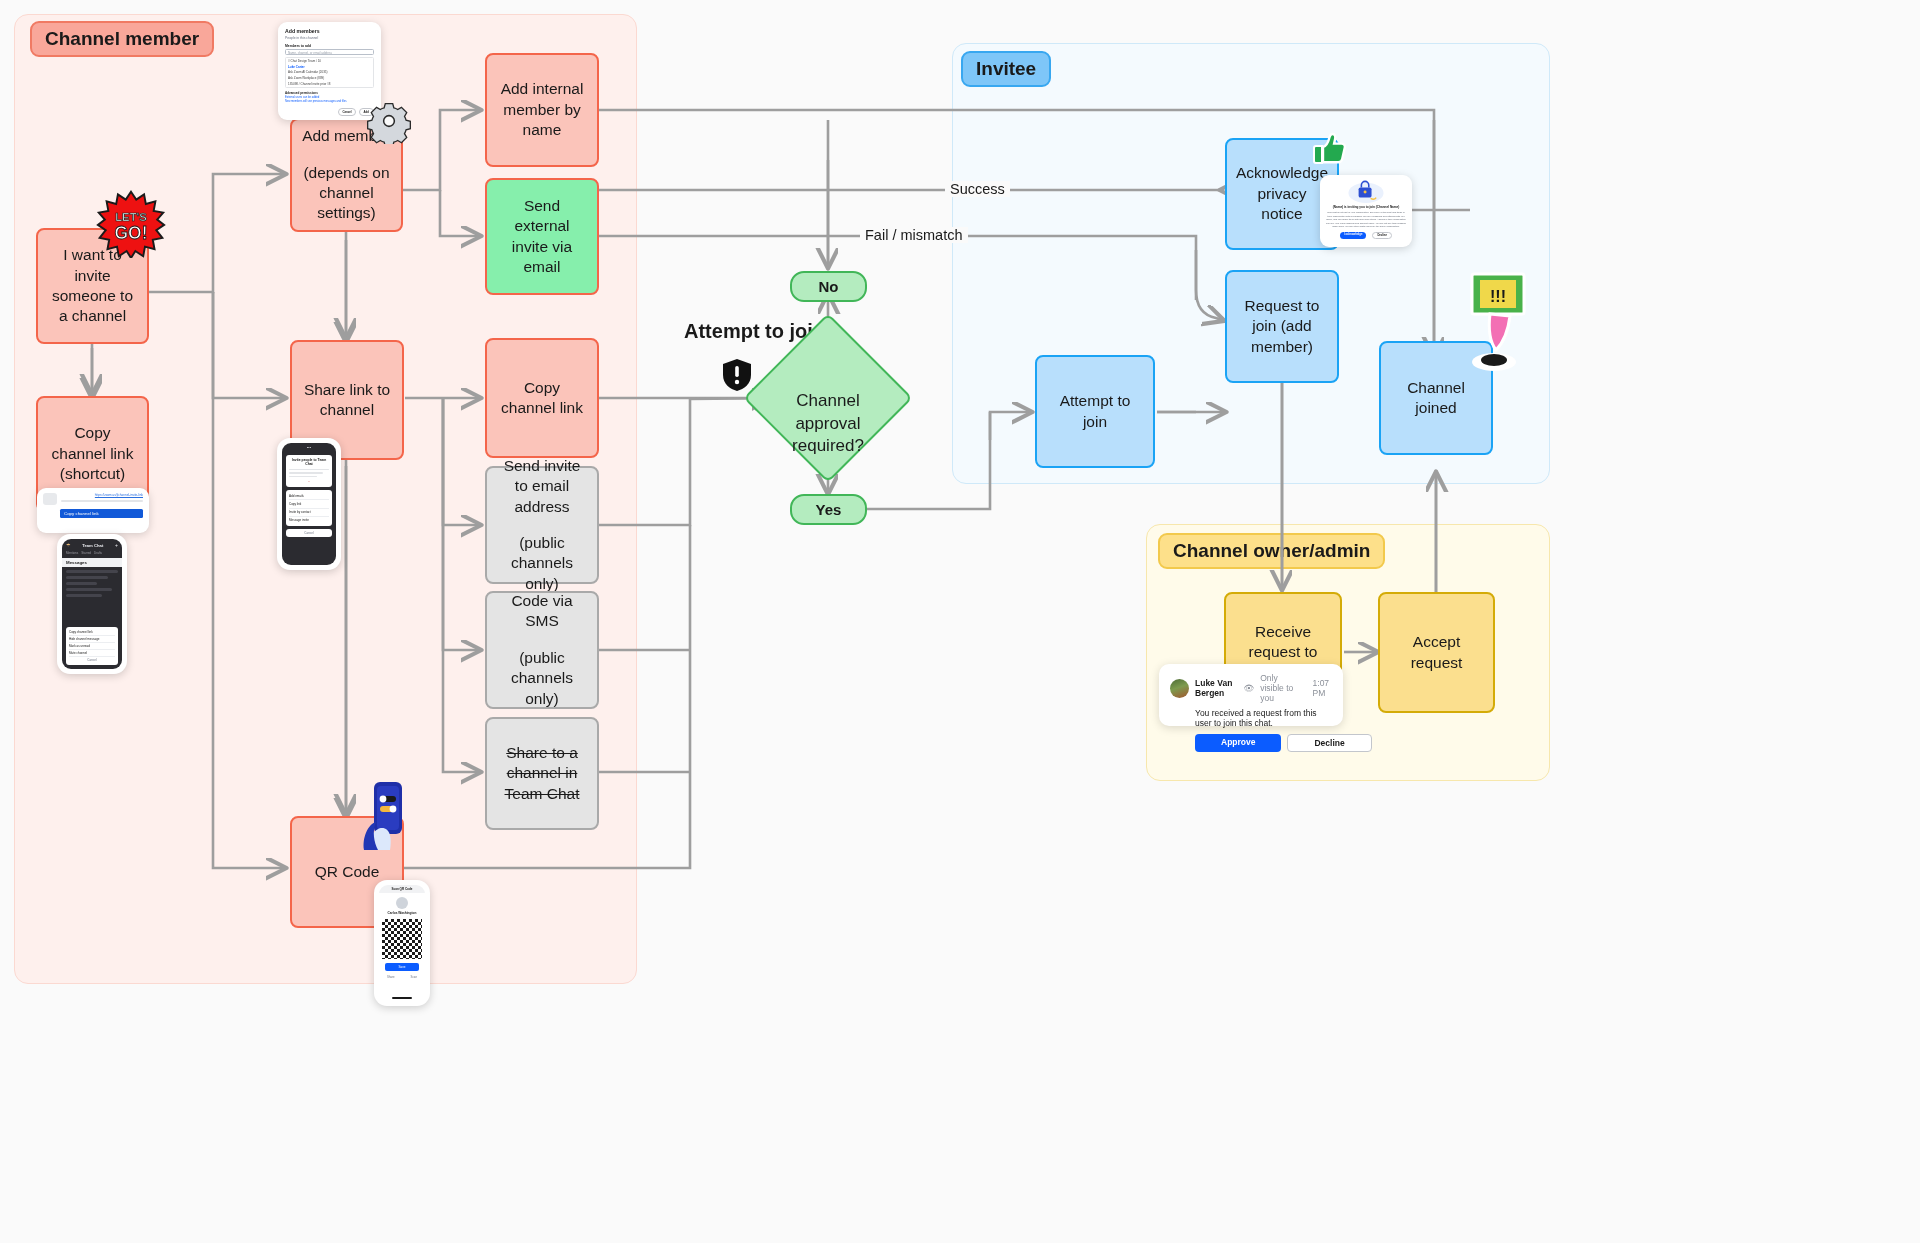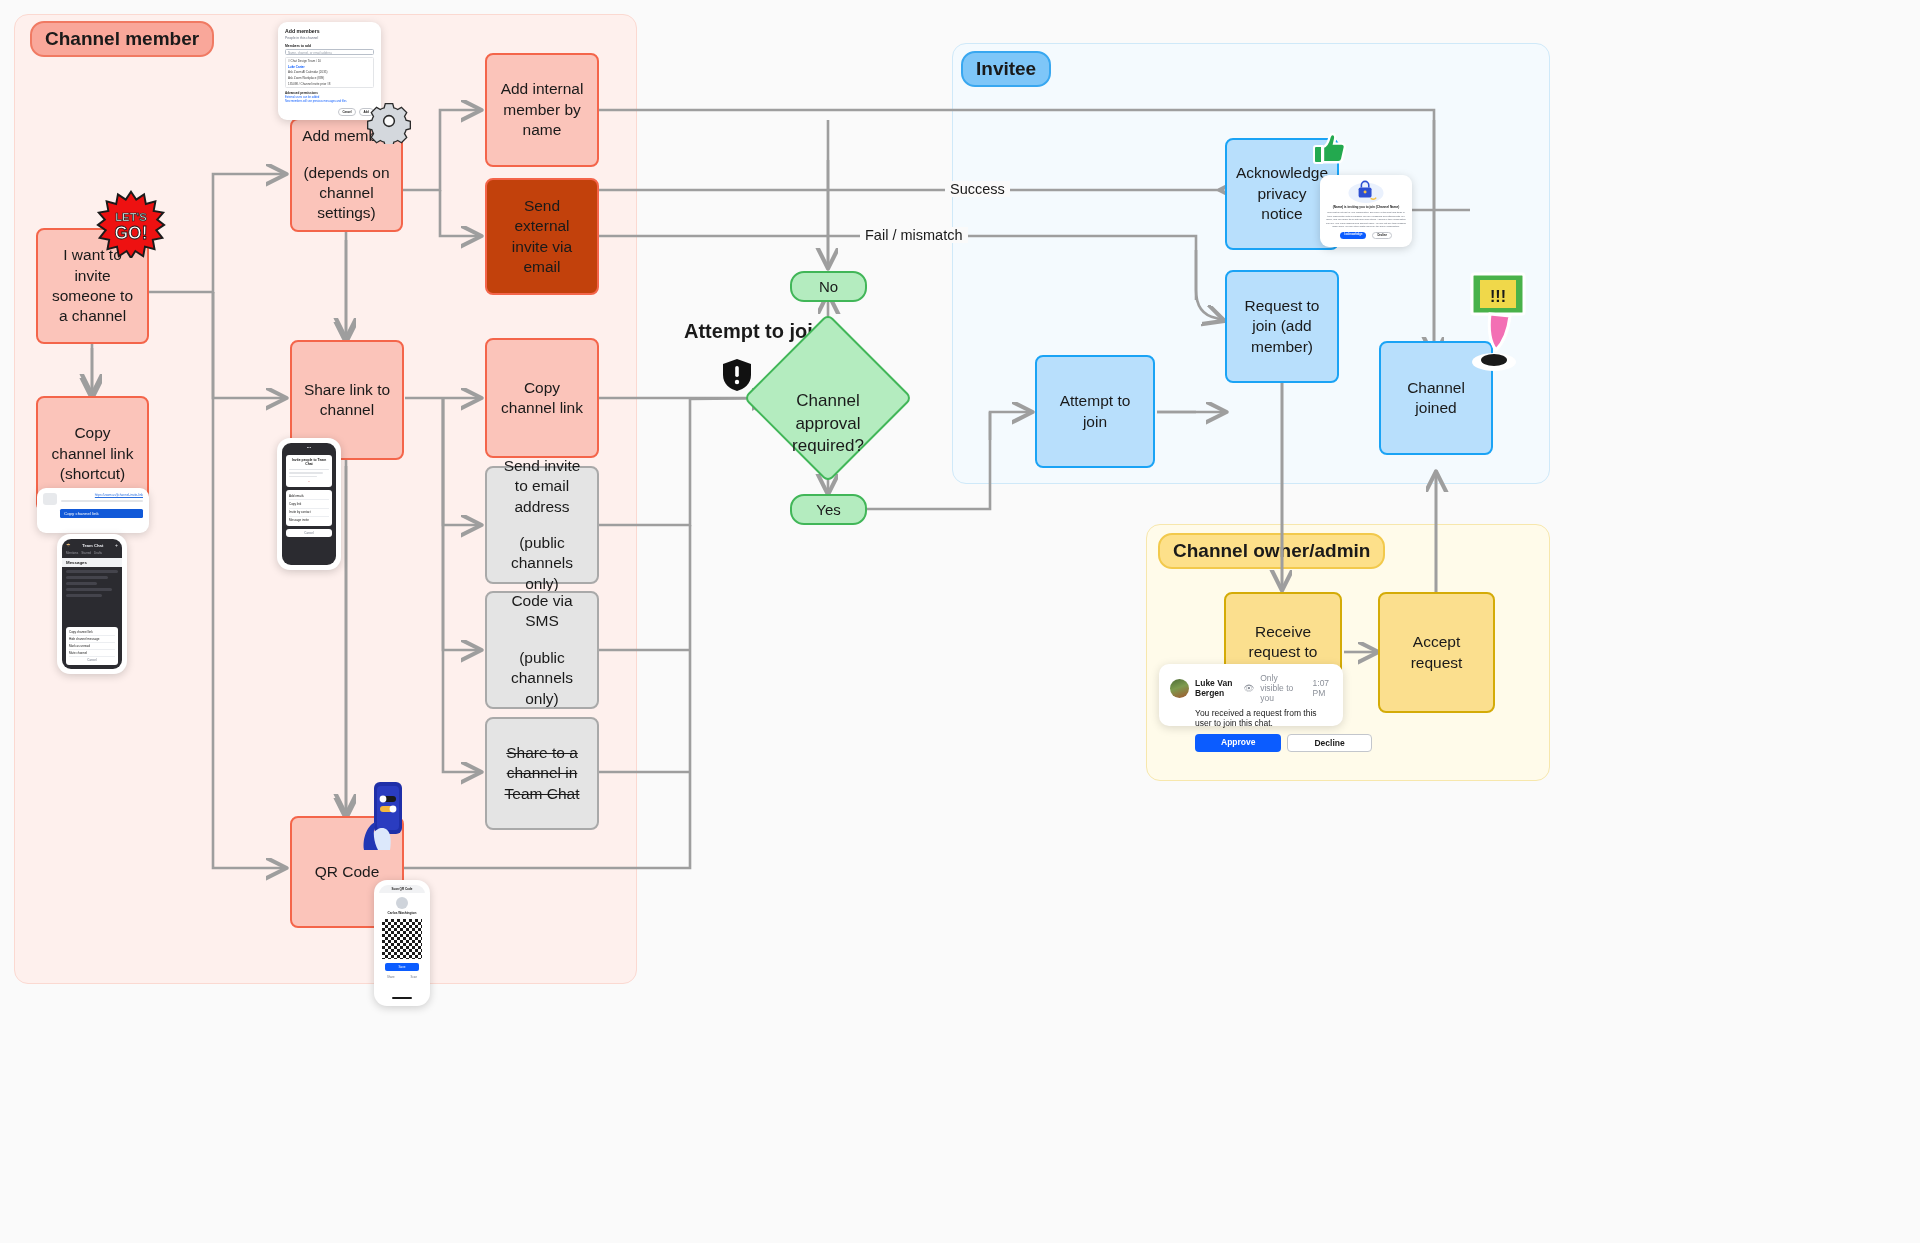--- a/index.html
+++ b/index.html
@@ -1,33 +1,33 @@
 <!DOCTYPE html>
 <html><head>
 <meta charset="utf-8">
 <style>
   html,body{margin:0;padding:0;background:#fafafa;}
   body{width:1920px;height:1243px;position:relative;overflow:hidden;
        font-family:"Liberation Sans",sans-serif;color:#1a1a1a;}
   #canvas{position:absolute;inset:0;}
   .swimlane{position:absolute;border-radius:14px;box-sizing:border-box;}
   .lane-label{position:absolute;font-weight:bold;font-size:19px;padding:5px 13px;
-              border-radius:14px;box-sizing:border-box;white-space:nowrap;}
+              border-radius:9px;box-sizing:border-box;white-space:nowrap;}
   .node{position:absolute;box-sizing:border-box;display:flex;align-items:center;
         justify-content:center;text-align:center;border-radius:8px;
         font-size:15.5px;line-height:1.32;padding:6px 10px;}
   .node span{display:block;}
   .node .sub{margin-top:16px;}
   .diamond{position:absolute;box-sizing:border-box;display:flex;align-items:flex-end;
            justify-content:center;text-align:center;font-size:17px;line-height:1.33;}
   .diamond .inner{position:absolute;inset:0;transform:rotate(45deg);
                   border-radius:7px;box-sizing:border-box;}
   .diamond .txt{position:relative;z-index:2;}
   .pill{position:absolute;box-sizing:border-box;display:flex;align-items:center;
-        justify-content:center;border-radius:14px;font-size:15px;}
+        justify-content:center;border-radius:14px;font-size:15px;font-weight:bold;}
   .edge-label{position:absolute;font-size:14.5px;color:#1a1a1a;background:#fafafa;
               padding:0 5px;white-space:nowrap;}
   .big-label{position:absolute;font-size:20px;font-weight:600;white-space:nowrap;}
   .strike{text-decoration:line-through;}
   svg.wires{position:absolute;inset:0;width:1920px;height:1243px;pointer-events:none;}
   
   .sticker{position:absolute;}
   .mock{position:absolute;background:#fff;border-radius:9px;
         box-shadow:0 2px 9px rgba(0,0,0,.17);box-sizing:border-box;overflow:hidden;}
   .mock-line{background:#e3e5e8;border-radius:2px;}
@@ -166,21 +166,21 @@
   </div>
 
   <div class="node" style="left:290px;top:340px;width:114px;height:120px;background:#fbc4ba;border:2.5px solid #f4654a;">
     <span>Share link to channel</span>
   </div>
 
   <div class="node" style="left:485px;top:53px;width:114px;height:114px;background:#fbc4ba;border:2.5px solid #f4654a;">
     <span>Add internal member by name</span>
   </div>
 
-  <div class="node" style="left:485px;top:178px;width:114px;height:117px;background:#c2410c;border:2.5px solid #f4654a;">
+  <div class="node" style="left:485px;top:178px;width:114px;height:117px;background:#86efac;border:2.5px solid #f4654a;">
     <span>Send external invite via email</span>
   </div>
 
   <div class="node" style="left:485px;top:338px;width:114px;height:120px;background:#fbc4ba;border:2.5px solid #f4654a;">
     <span>Copy channel link</span>
   </div>
 
   <div class="node" style="left:485px;top:466px;width:114px;height:118px;background:#e4e4e4;border:2px solid #a9a9a9;flex-direction:column;">
     <span>Send invite to email address</span>
     <span class="sub">(public channels only)</span>

